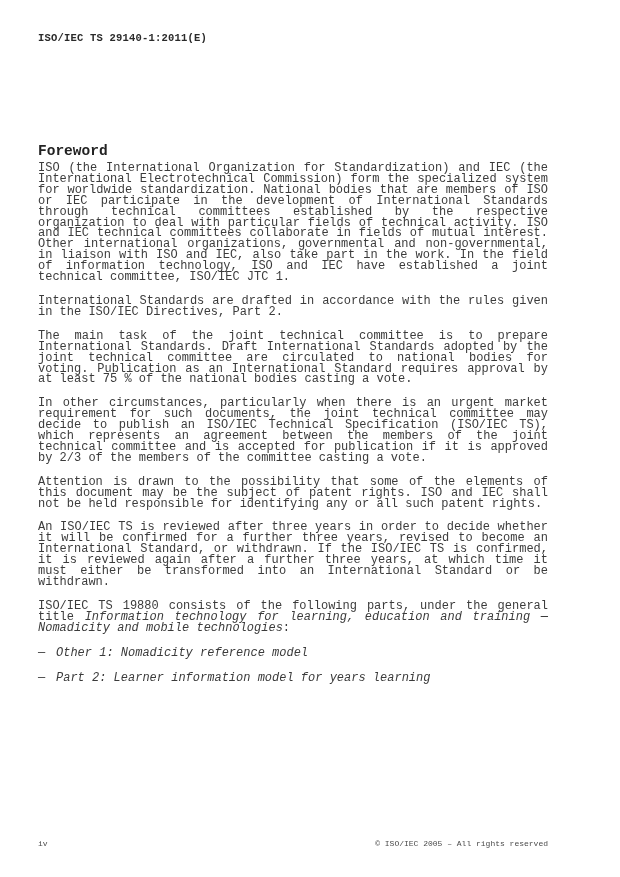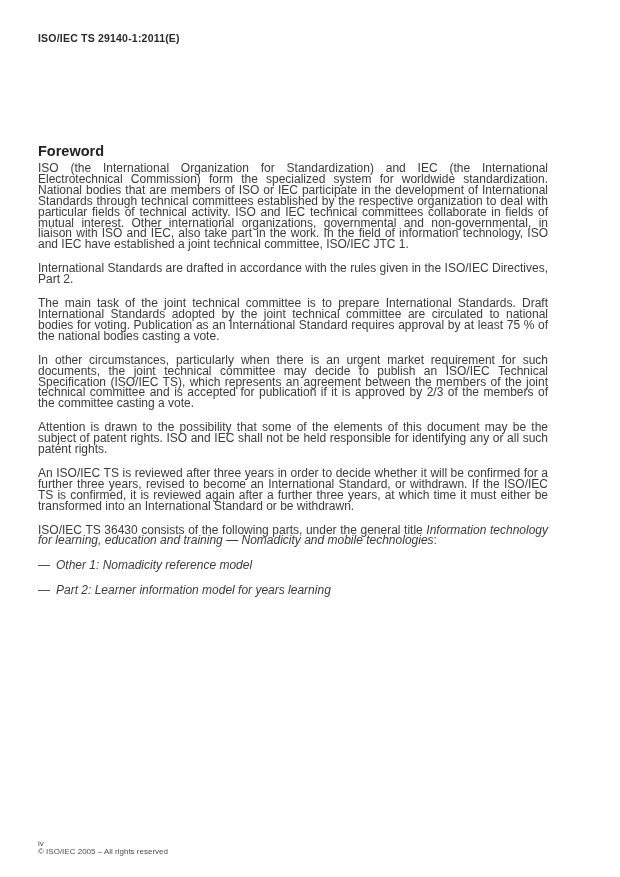--- a/index.html
+++ b/index.html
@@ -5,21 +5,21 @@
   html, body {
     margin: 0;
     padding: 0;
     background: #ffffff;
   }
   .page {
     position: relative;
     width: 605px;
     height: 877px;
     background: #ffffff;
-    font-family: Liberation Sans, sans-serif;
+    font-family: Liberation Mono, monospace;
     color: #3b3b3b;
     overflow: hidden;
   }
   .running-header {
     position: absolute;
     top: 33px;
     left: 38px;
     font-size: 10.5px;
     font-weight: bold;
     line-height: 1;
@@ -71,21 +71,20 @@
     position: absolute;
     top: 840px;
     left: 38px;
     width: 510px;
     display: flex;
     justify-content: space-between;
     align-items: baseline;
     font-size: 8px;
     line-height: 1;
     color: #4a4a4a;
-    flex-direction: column;
   }
 </style>
 </head>
 <body>
 
 <div class="page">
 
   <div class="running-header">ISO/IEC TS 29140-1:2011(E)</div>
 
   <h1 class="foreword-heading">Foreword</h1>
@@ -98,21 +97,21 @@
 
     <p>The main task of the joint technical committee is to prepare International Standards. Draft International Standards adopted by the joint technical committee are circulated to national bodies for voting. Publication as an International Standard requires approval by at least 75 % of the national bodies casting a vote.</p>
 
     <p>In other circumstances, particularly when there is an urgent market requirement for such documents, the joint technical committee may decide to publish an ISO/IEC Technical Specification (ISO/IEC TS), which represents an agreement between the members of the joint technical committee and is accepted for publication if it is approved by 2/3 of the members of the committee casting a vote.</p>
 
     <p>Attention is drawn to the possibility that some of the elements of this document may be the subject of patent rights. ISO and IEC shall not be held responsible for identifying any or all such patent rights.</p>
 
     <p>An ISO/IEC TS is reviewed after three years in order to decide whether it will be confirmed for a further three years, revised to become an International Standard, or withdrawn. If the ISO/IEC TS is confirmed, it is reviewed again after a further three years, at which time it must either be transformed into an International Standard or be withdrawn.</p>
 
 
-    <p><span>ISO/IEC TS 36430 consists of the following parts, under the general title </span><span class="italic">Information technology for learning, education and training — Nomadicity and mobile technologies</span><span>:</span></p>
+    <p><span>ISO/IEC TS 19880 consists of the following parts, under the general title </span><span class="italic">Information technology for learning, education and training — Nomadicity and mobile technologies</span><span>:</span></p>
 
     <div class="list-item">
       <span class="dash">—</span>
       <span class="italic">Other 1: Nomadicity reference model</span>
     </div>
 
     <div class="list-item">
       <span class="dash">—</span>
       <span class="italic">Part 2: Learner information model for years learning</span>
     </div>

